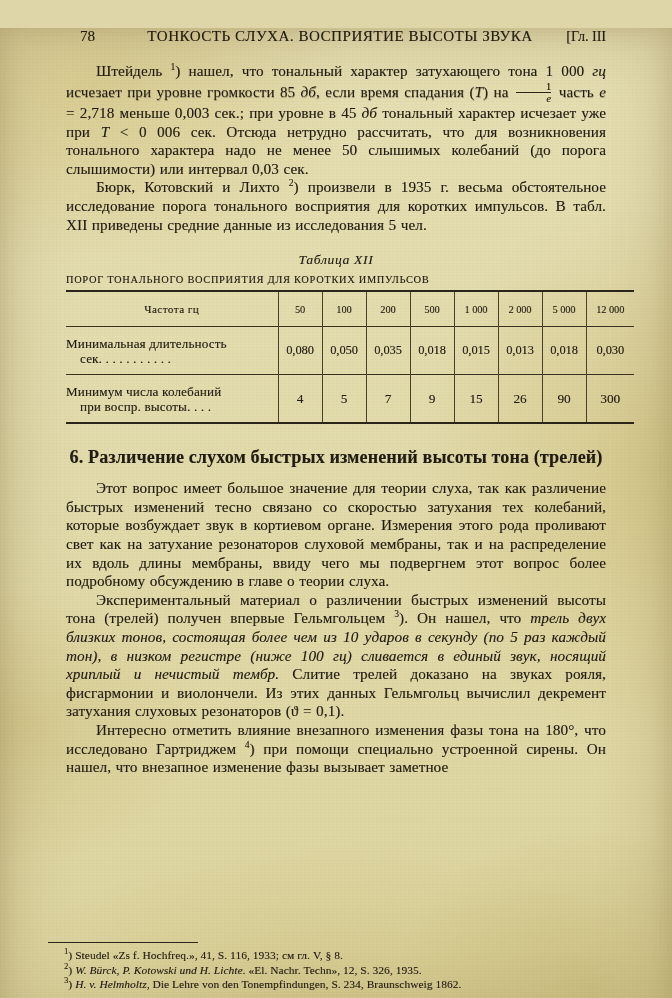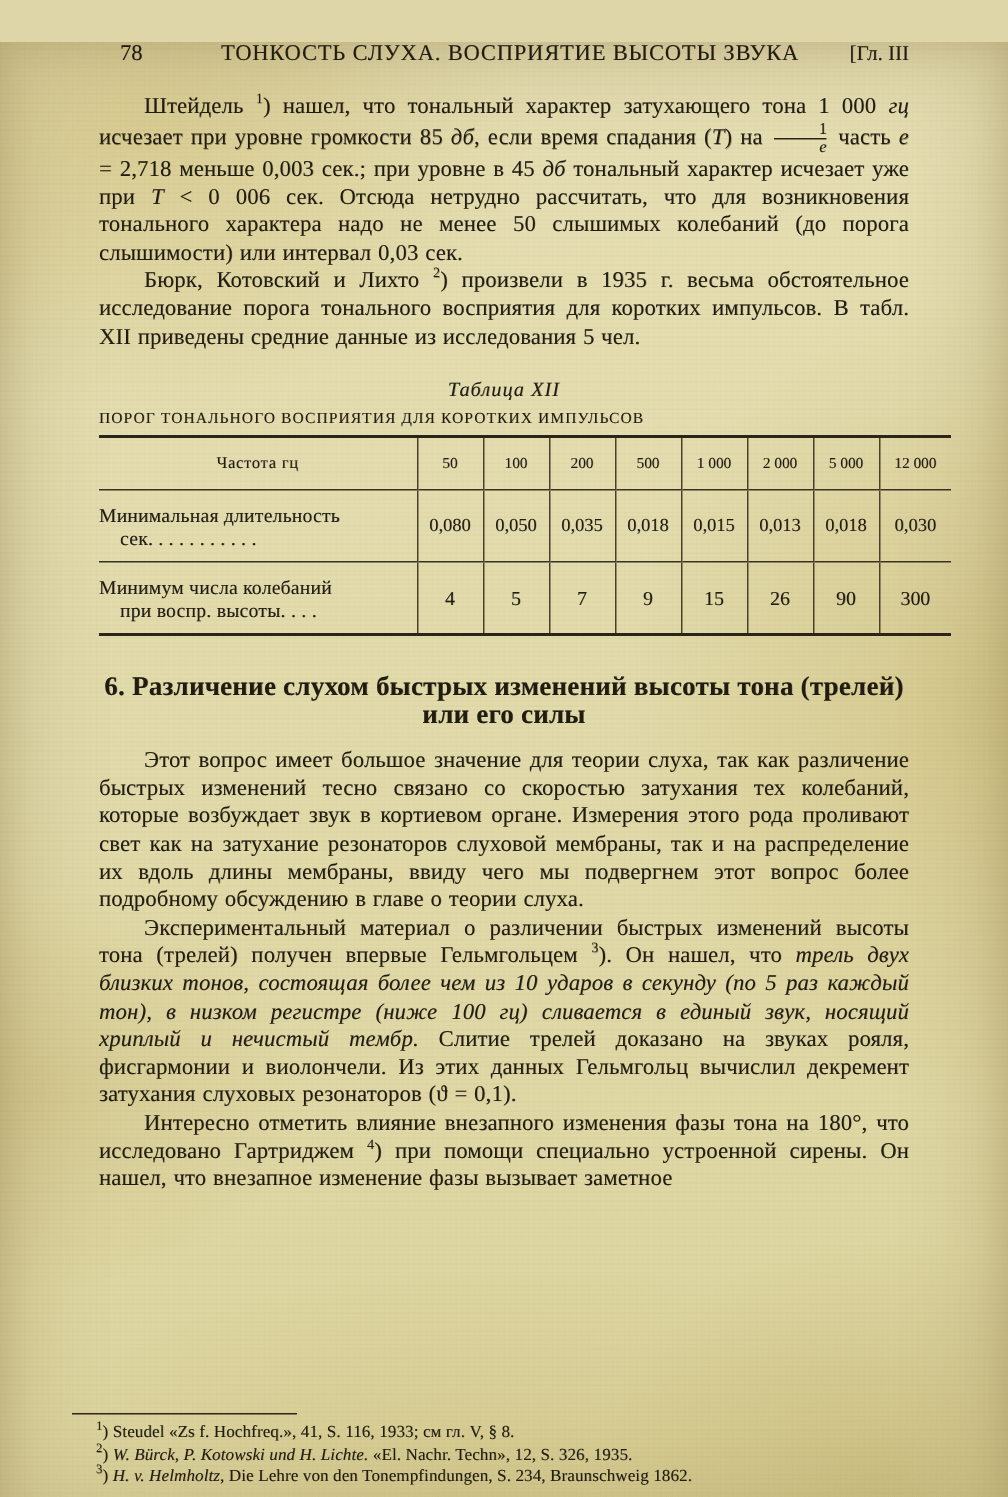--- a/index.html
+++ b/index.html
@@ -310,21 +310,20 @@
           </tr>
           <tr class="rule-bot">
               <td colspan="9"></td>
             </tr>
         </tbody>
       </table>
     </div>
 
     <div class="sec-head ink">
       <span>6. Различение слухом быстрых изменений высоты тона (трелей)</span>
-      <span class="l2">или его силы</span>
     </div>
 
     <p class="body-p ink" style="margin-top:12px">
       <span>Этот вопрос имеет большое значение для теории слуха, так как различение быстрых изменений тесно связано со скоростью затухания тех колебаний, которые возбуждает звук в кортиевом органе. Измерения этого рода проливают свет как на затухание резонаторов слуховой мембраны, так и на распределение их вдоль длины мембраны, ввиду чего мы подвергнем этот вопрос более подробному обсуждению в главе о теории слуха.</span>
     </p>
 
     <p class="body-p ink">
       <span>Экспериментальный материал о различении быстрых изменений высоты тона (трелей) получен впервые Гельмгольцем </span><sup class="fn">3</sup><span>). Он нашел, что </span><i>трель двух близких тонов, состоящая более чем из 10 ударов в секунду (по 5 раз каждый тон), в низком регистре (ниже 100 гц) сливается в единый звук, носящий хриплый и нечистый тембр.</i><span> Слитие трелей доказано на звуках рояля, фисгармонии и виолончели. Из этих данных Гельмгольц вычислил декремент затухания слуховых резонаторов (ϑ = 0,1).</span>
     </p>
 

